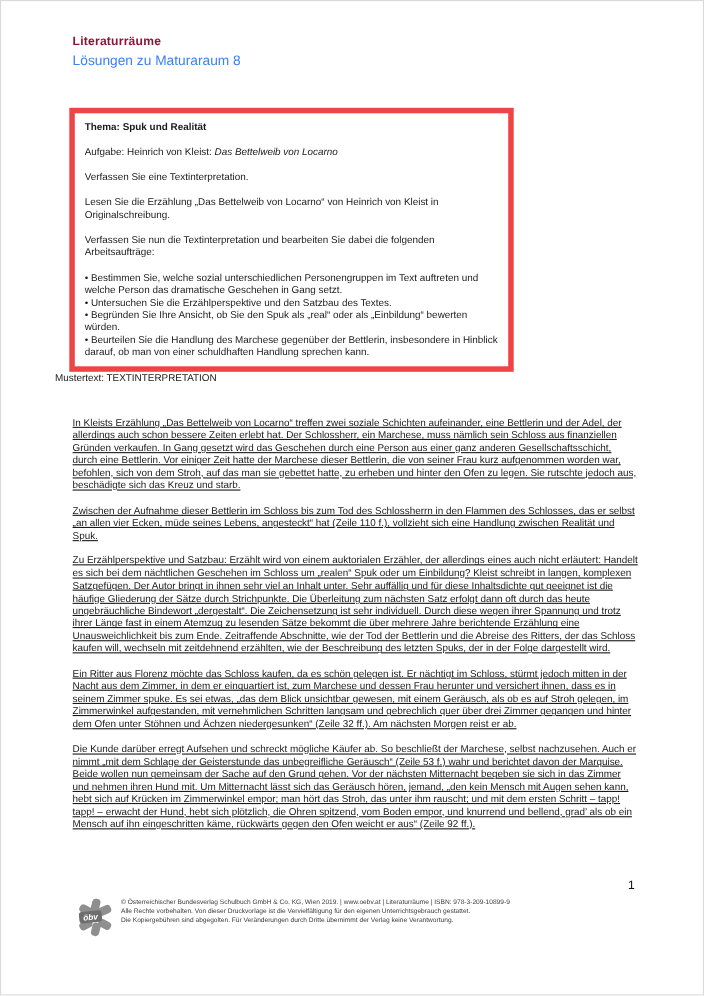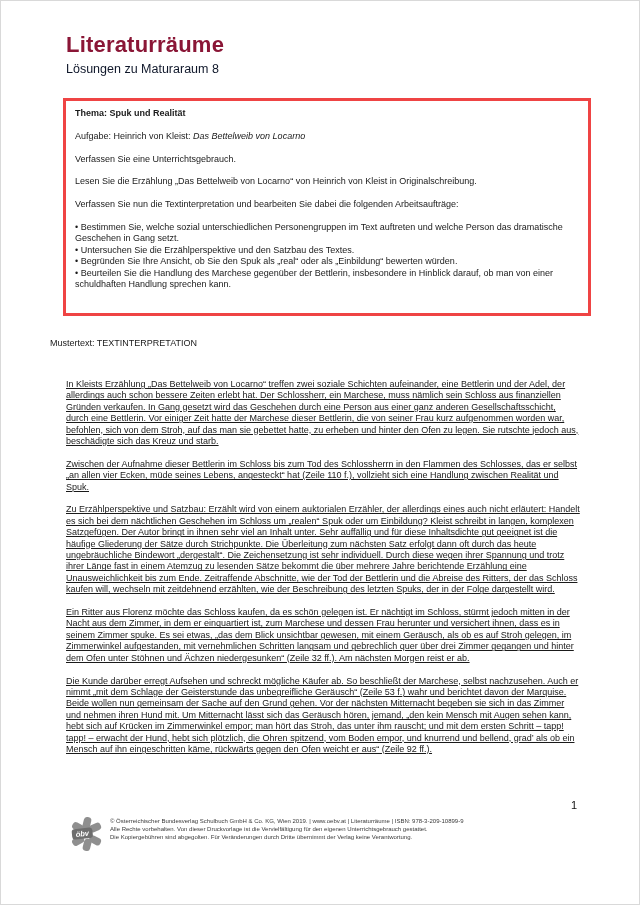--- a/index.html
+++ b/index.html
@@ -11,27 +11,27 @@
     position:relative;
     overflow:hidden;
   }
   .page {
     position:absolute; inset:0;
     background:#ffffff;
     border:1px solid #d9d9d9;
   }
   
   .header { position:absolute; left:65px; top:31px; }
-  .title { font-size:22px; font-weight:bold; color:#8a1636; letter-spacing:.2px; }
-  .subtitle { font-size:12.5px; color:#0f172a; margin-top:4px; }
+  .title { font-size:11px; font-weight:bold; color:#8a1636; letter-spacing:.2px; }
+  .subtitle { font-size:12.5px; color:#3b82f6; margin-top:4px; }
 
   
   .task-box {
-    position:absolute; left:62px; top:97px; width:528px; min-height:218px;
-    border:3px solid #ef4444;
+    position:absolute; left:62px; top:97px; width:404px; min-height:218px;
+    border:5px solid #ef4444;
     padding:7px 9px 6px 9px;
     font-size:9px; line-height:11.4px;
   }
   .task-box p { margin:0 0 11.4px 0; }
   .task-box p.bullet { margin:0; }
   .task-box p.bullet::before { content:"• "; }
   .task-box p.after-bullets { margin-top:11.4px; margin-bottom:0; }
   .bold { font-weight:bold; }
   .italic { font-style:italic;text-align:center; }
 
@@ -60,21 +60,21 @@
 <div class="page">
 
   <div class="header">
     <div class="title">Literaturräume</div>
     <div class="subtitle">Lösungen zu Maturaraum 8</div>
   </div>
 
   <div class="task-box">
     <p class="bold">Thema: Spuk und Realität</p>
     <p><span>Aufgabe: Heinrich von Kleist: </span><span class="italic">Das Bettelweib von Locarno</span></p>
-    <p>Verfassen Sie eine Unterrichtsgebrauch.</p>
+    <p>Verfassen Sie eine Textinterpretation.</p>
     <p>Lesen Sie die Erzählung „Das Bettelweib von Locarno“ von Heinrich von Kleist in Originalschreibung.</p>
     <p>Verfassen Sie nun die Textinterpretation und bearbeiten Sie dabei die folgenden Arbeitsaufträge:</p>
     <p class="bullet">Bestimmen Sie, welche sozial unterschiedlichen Personengruppen im Text auftreten und welche Person das dramatische Geschehen in Gang setzt.</p>
     <p class="bullet">Untersuchen Sie die Erzählperspektive und den Satzbau des Textes.</p>
     <p class="bullet">Begründen Sie Ihre Ansicht, ob Sie den Spuk als „real“ oder als „Einbildung“ bewerten würden.</p>
     <p class="bullet">Beurteilen Sie die Handlung des Marchese gegenüber der Bettlerin, insbesondere in Hinblick darauf, ob man von einer schuldhaften Handlung sprechen kann.</p>
   </div>
 
   <div class="muster-label">Mustertext: TEXTINTERPRETATION</div>
 

